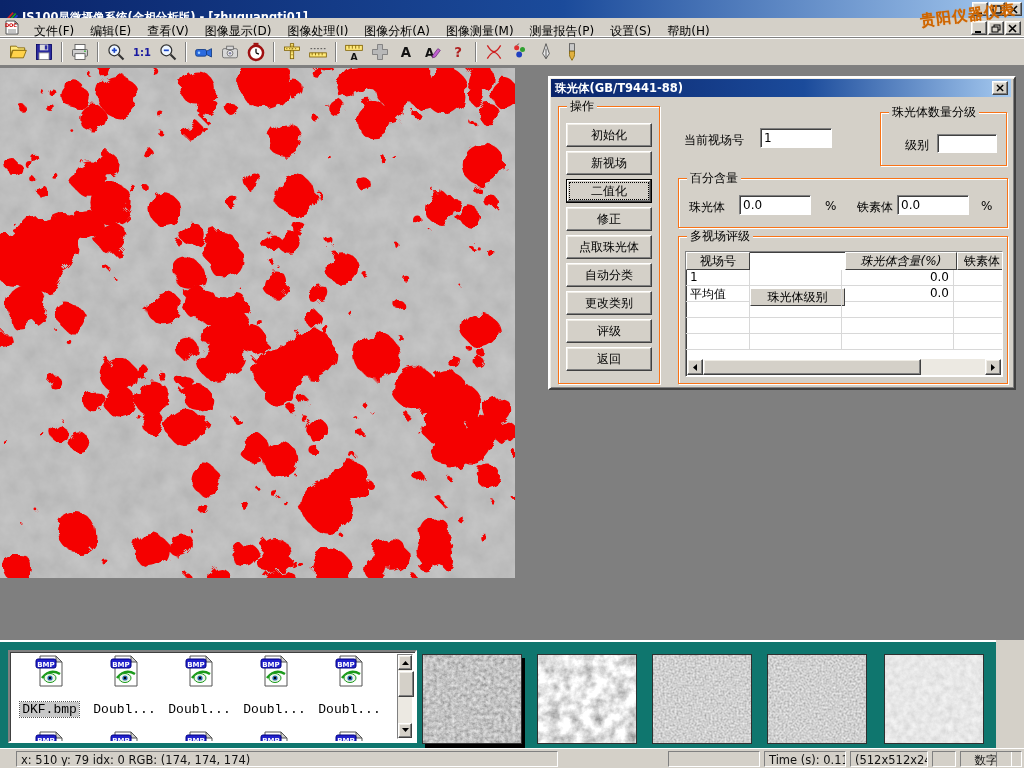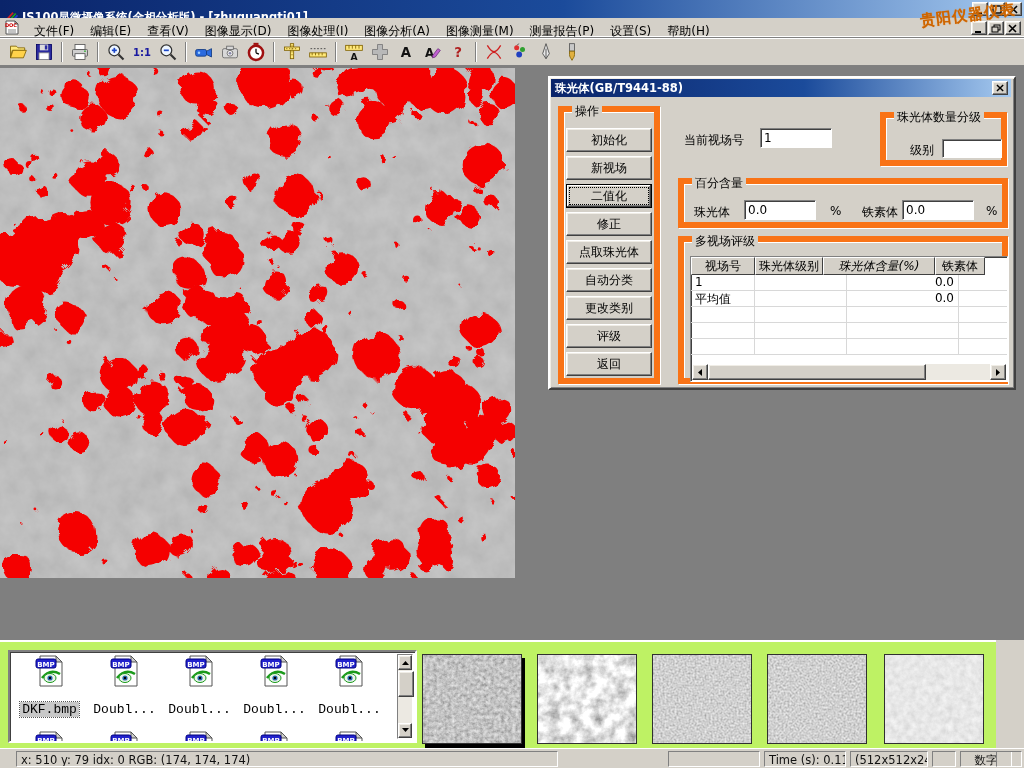--- a/index.html
+++ b/index.html
@@ -42,21 +42,21 @@
   
   .workspace { position:absolute; left:0; top:66px; width:1024px; height:574px; background:#7f7f7f; overflow:hidden; }
   .specimen { position:absolute; left:0; top:2px; width:515px; height:510px; display:block; }
 
   
   .dialog { position:absolute; left:548px; top:10px; width:468px; height:314px; }
   .dlg-title { position:absolute; left:1px; top:1px; width:460px; height:18px;
     background:linear-gradient(90deg,#0a246a 0%,#1b4b9b 55%,#a6caf0 100%);
     color:#fff; font-weight:bold; font-size:11.5px; display:flex; align-items:center; padding-left:4px; }
   .dlg-close { position:absolute; right:3px; top:2px; width:16px; height:14px; display:flex; align-items:center; justify-content:center; }
-  .group { position:absolute; border:6px solid #f97316; box-shadow:1px 1px 0 #fff, inset 1px 1px 0 #fff; }
+  .group { position:absolute; border:1px solid #f97316; box-shadow:1px 1px 0 #fff, inset 1px 1px 0 #fff; }
   .group > .glabel { position:absolute; top:-8px; left:8px; background:#d4d0c8; padding:0 3px; font-size:12px; line-height:14px; }
   .opbtn { position:relative; display:block; width:86px; height:24px; margin:4px auto 0 auto; font-size:12px;
     font-family:"DejaVu Sans","Liberation Sans",sans-serif; color:#000; }
   .opbtn.focused { border:1px solid #000; outline:1px dotted #000; outline-offset:-4px; box-shadow:inset -1px -1px 0 #404040, inset 1px 1px 0 #fff, inset -2px -2px 0 #808080; }
   .field { position:absolute; height:20px; background:#fff; border:1px solid; border-color:#808080 #fff #fff #808080;
     box-shadow:inset 1px 1px 0 #404040; font-size:12px; padding:1px 3px; font-family:"DejaVu Sans",sans-serif; }
   .dlabel { position:absolute; font-size:12px; white-space:nowrap; }
 
   
   .mtable { position:absolute; background:#fff; border:1px solid; border-color:#808080 #fff #fff #808080; box-shadow:inset 1px 1px 0 #404040; overflow:hidden; }
@@ -64,21 +64,21 @@
   .th { flex:none; height:18px; background:#d4d0c8; border:1px solid; border-color:#fff #404040 #404040 #fff;
     font-size:12px; display:flex; align-items:center; justify-content:center; overflow:hidden; white-space:nowrap; }
   .tr { display:flex; height:16px; border-bottom:1px solid #d8d8d8; }
   .td { flex:none; height:16px; font-size:12px; padding:0 4px; border-right:1px solid #d8d8d8; overflow:hidden; white-space:nowrap; }
   .td.num { text-align:right; }
   .hscroll { position:absolute; left:1px; right:1px; bottom:1px; height:16px; background:#ece9e2; display:flex; }
   .sbtn { width:16px; height:16px; flex:none; display:flex; align-items:center; justify-content:center; font-size:8px; color:#000; }
   .hthumb { width:218px; height:16px; flex:none; }
 
   
-  .bottompanel { position:absolute; left:0; top:640px; width:996px; height:108px; background:#bef264;
+  .bottompanel { position:absolute; left:0; top:640px; width:996px; height:108px; background:#0f766e;
     border-top:2px solid; border-color:#fff #404040 #404040 #fff; }
   .filelist { position:absolute; left:8px; top:8px; width:409px; height:93px; overflow:hidden; }
   .filerow { position:absolute; left:2px; width:385px; display:flex; }
   .file-item { width:75px; text-align:center; margin-top:3px; }
   .file-item .fsvg { width:30px; height:32px; display:block; margin:0 auto; }
   .flabel { font-family:"Liberation Mono","DejaVu Sans Mono",monospace; font-size:13px; white-space:nowrap; display:inline-block; padding:0 2px; margin-top:1px; }
   .flabel.sel { background:#c8c8c8; outline:1px dotted #555; }
   .vscroll { position:absolute; right:2px; top:2px; width:16px; height:85px; background:#ece9e2; }
   .vthumb { position:absolute; left:0; top:16px; width:16px; height:26px; }
   .thumb { position:absolute; top:12px; width:100px; height:90px; border:1px solid #303030; background:#888; }
@@ -743,21 +743,21 @@
       <span class="dlabel" style="left:178px; top:20px;">铁素体</span>
       <input class="field" style="left: 218px; top: 16px; width: 72px;" value="0.0">
       <span class="dlabel" style="left:302px; top:20px;">%</span>
     </div>
 
     <div class="group" style="left:128px; top:158px; width:330px; height:148px;">
       <span class="glabel">多视场评级</span>
       <div class="mtable" style="left:6px; top:14px; width:318px; height:126px;">
         <div class="thead">
             <div class="th" style="width: 64px;">视场号</div>
-            <div class="th" style="width: 68px;">珠光体级别</div>
+            <div class="th" style="width: 95px; margin-top: 36px;">珠光体级别</div>
             <div class="th" style="width: 112px; font-style: italic;">珠光体含量(%)</div>
             <div class="th" style="width: 50px;">铁素体</div>
           </div>
         <div>
             <div class="tr">
               <div class="td" style="width: 64px;">1</div>
               <div class="td" style="width: 92px;"></div>
               <div class="td num" style="width: 112px;">0.0</div>
               <div class="td" style="width: 50px;"></div>
             </div>

